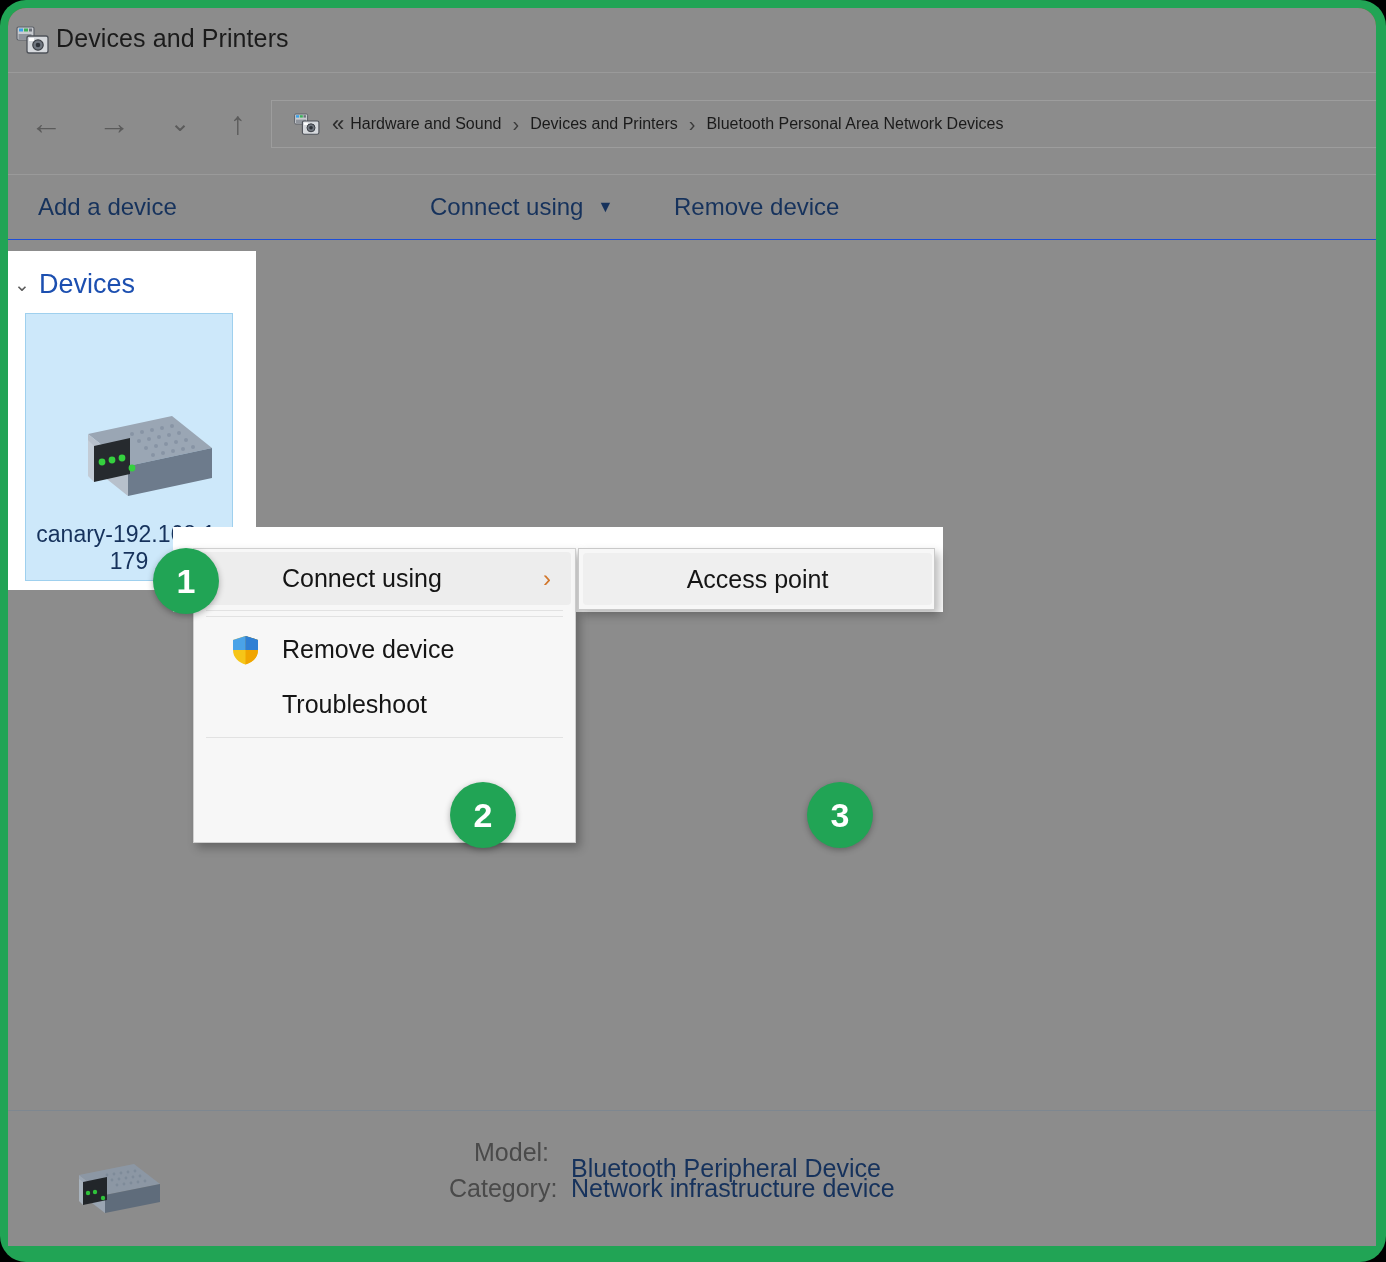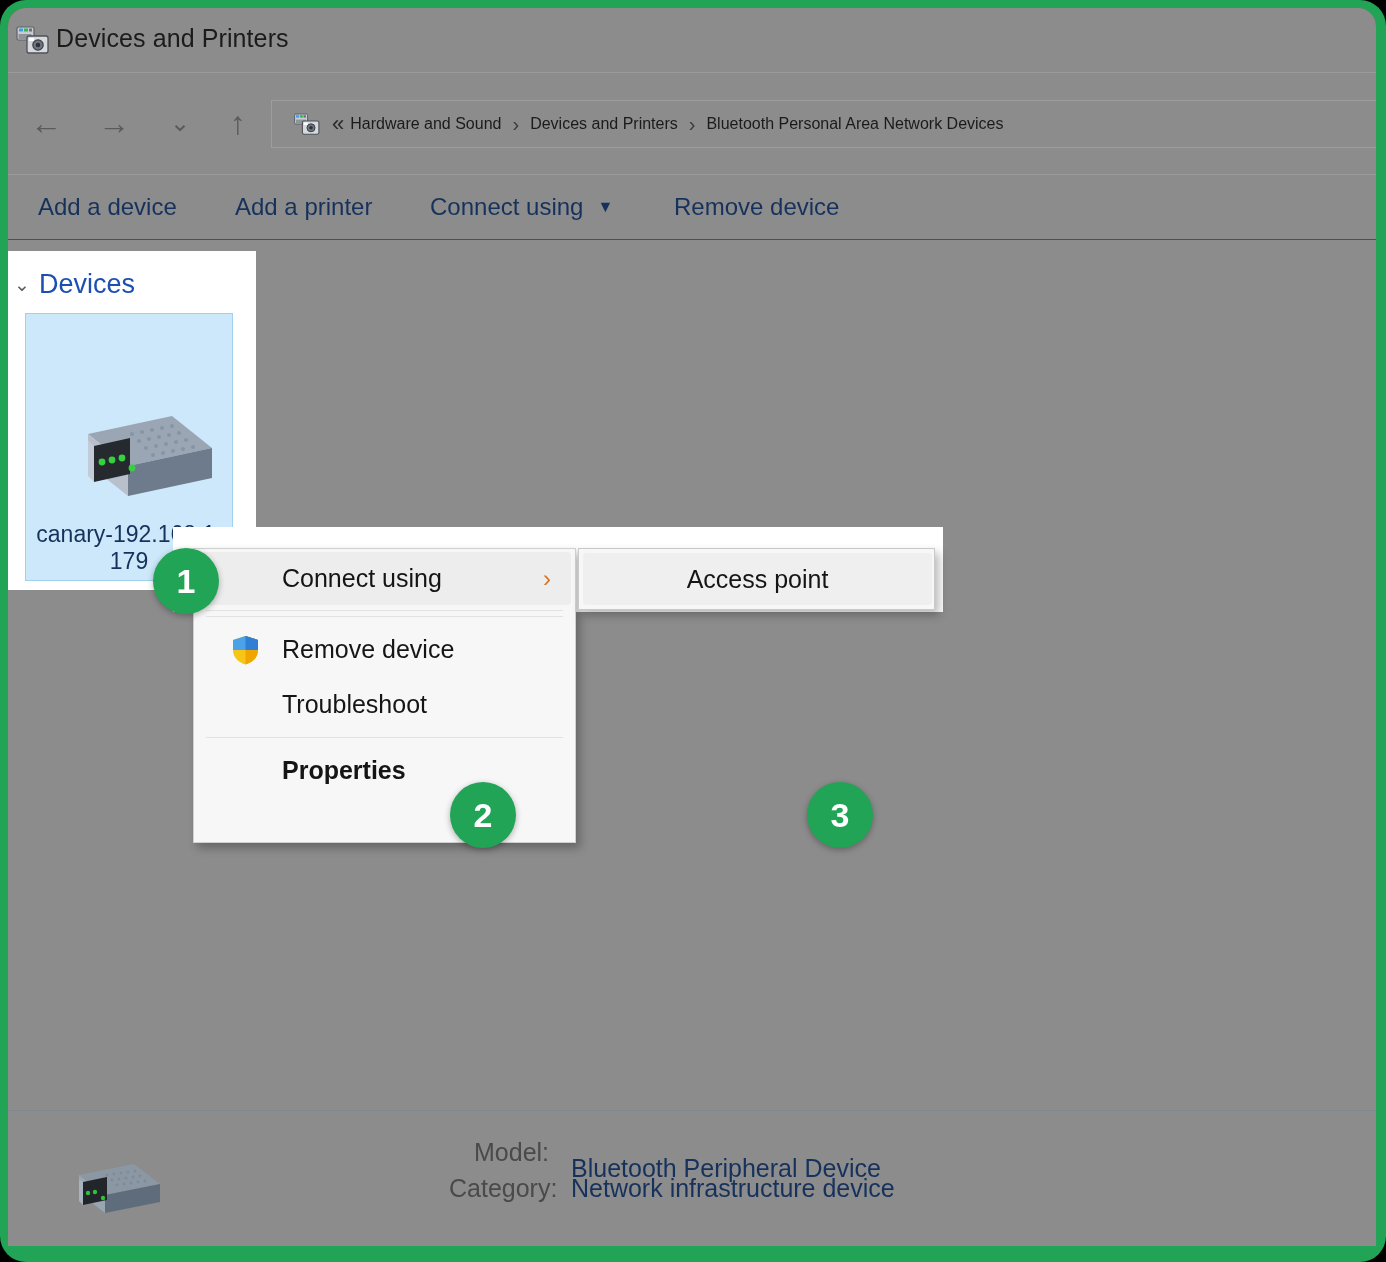--- a/index.html
+++ b/index.html
@@ -313,23 +313,20 @@
         <span class="bc-chev">›</span>
         <span class="bc-seg">Devices and Printers</span>
         <span class="bc-chev">›</span>
         <span class="bc-seg">Bluetooth Personal Area Network Devices</span>
       </div>
     </div>
 
     <div id="toolbar">
       <div class="tbitem" id="tb-add-device">
         <span>Add a device</span>
-      </div>
-      <div class="tbitem" id="tb-add-printer">
-        <span>Add a printer</span>
       </div>
       <div class="tbitem" id="tb-connect">
         <span>Connect using</span>
         <span class="tb-caret">▼</span>
       </div>
       <div class="tbitem" id="tb-remove">
         <span>Remove device</span>
       </div>
     </div>
 
@@ -408,23 +405,20 @@
               <path d="M13.5 1 L1 5 V15 H13.5 Z" fill="#4aa3e8"></path>
               <path d="M13.5 1 L26 5 V15 H13.5 Z" fill="#2f7fd4"></path>
             </svg>
           </span>
           <span>Remove device</span>
         </div>
         <div class="menu-item">
           <span>Troubleshoot</span>
         </div>
         <div class="menu-sep"></div>
-        <div class="menu-item bold">
-          <span>Properties</span>
-        </div>
       </div>
 
       <div id="submenu">
         <div id="submenu-item">
           <span>Access point</span>
         </div>
       </div>
 
       <div class="badge" id="badge-1">1</div>
       <div class="badge" id="badge-2">2</div>

